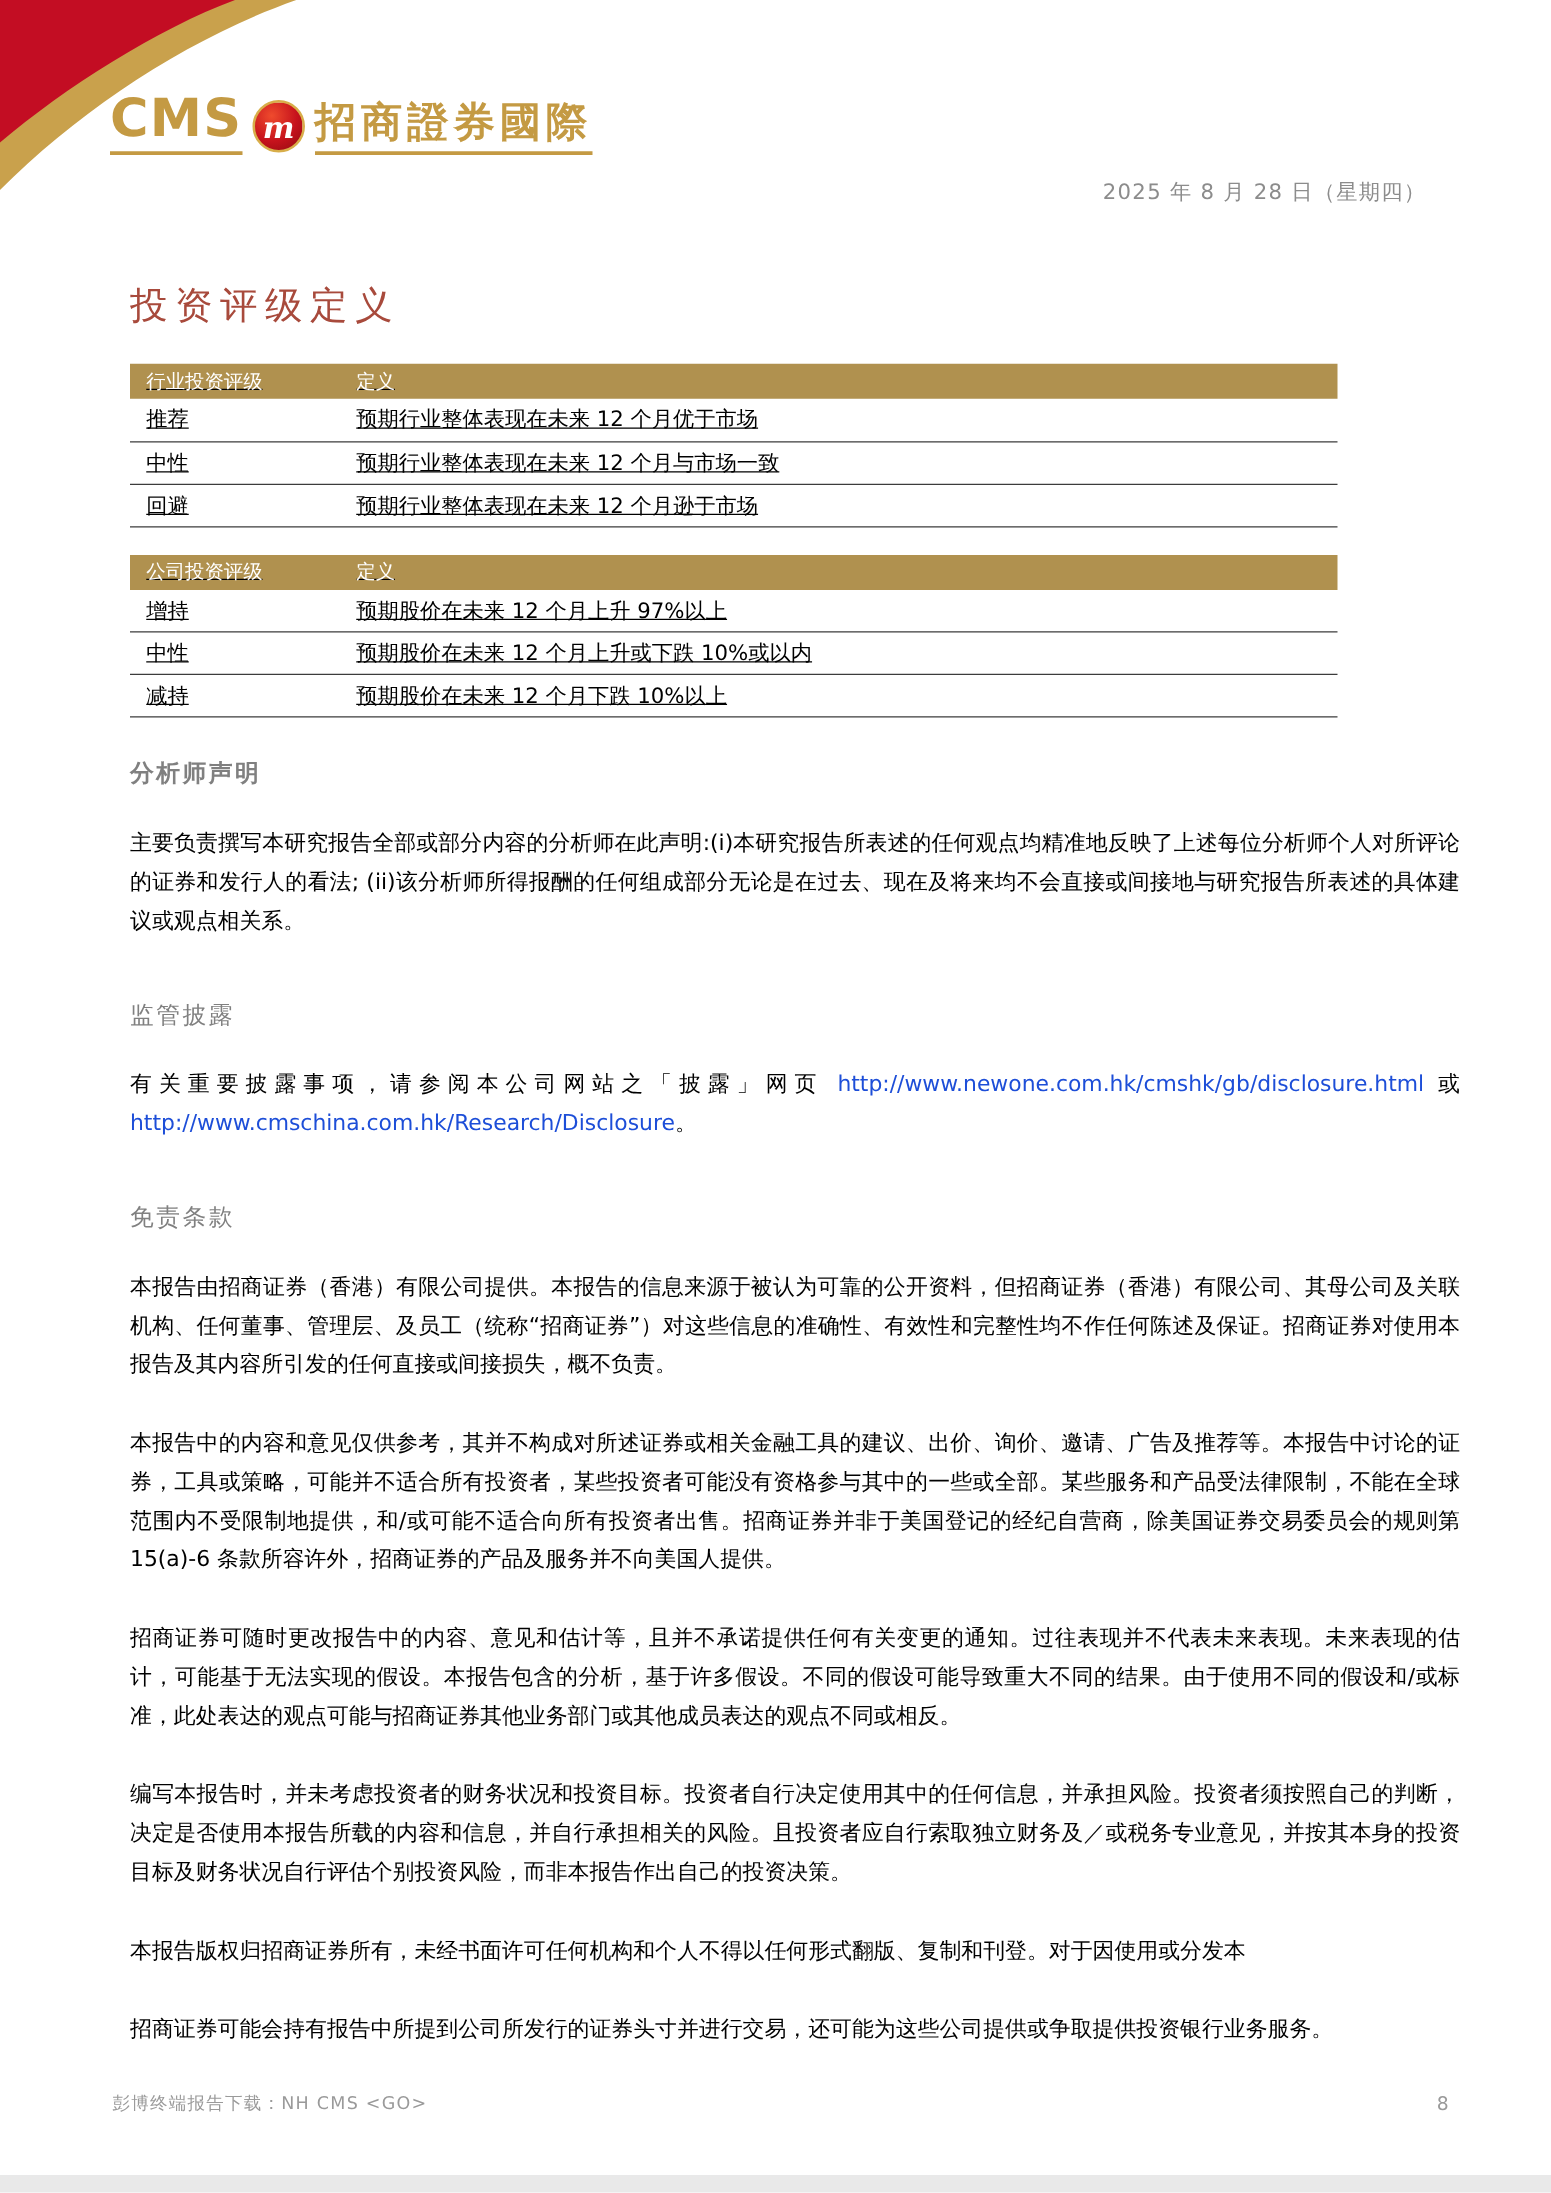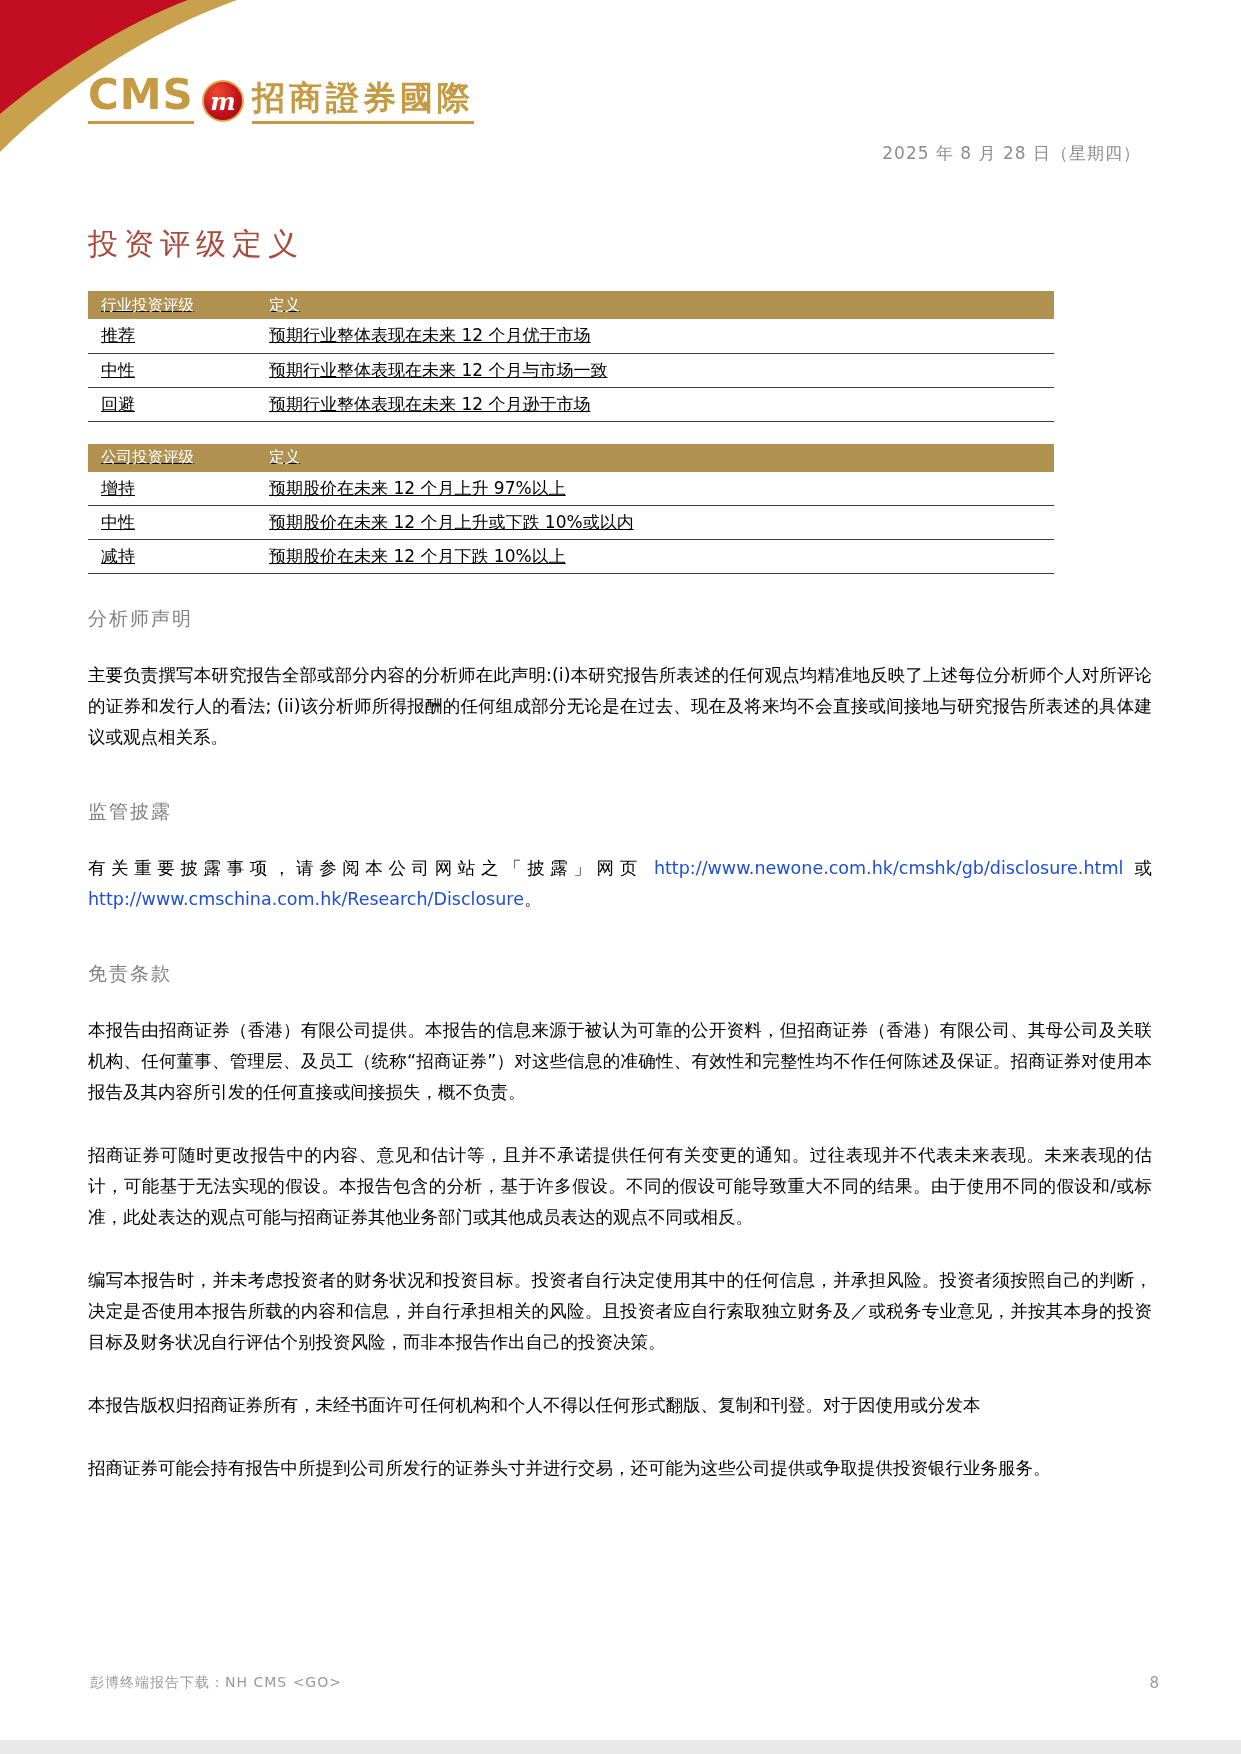--- a/index.html
+++ b/index.html
@@ -47,21 +47,21 @@
   }
   
   .doc-date {
     position:absolute; top:142px; right:100px;
     font-size:17px; letter-spacing:1px;
     color:var(--date_gray,#8c8c8c);
     margin-left:24px;
   }
   
   .content {
-    position:absolute; left:88px; top:224px; width:1064px;
+    position:absolute; left:104px; top:224px; width:1064px;
   }
   .page-title {
     color:var(--title_red,#a84a3c);
     font-size:30px; font-weight:500;
     letter-spacing:6px;
     margin-bottom:26px;
   }
   table.rating-table {
     width:966px; border-collapse:collapse;
     margin-bottom:22px;
@@ -79,21 +79,21 @@
     border-bottom:1.5px solid var(--row_border,#3c3c3c);
     height:34px; padding-left:13px;
     color:#000;
   }
   .section-heading {
     color:var(--heading_gray,#808080);
     font-size:19px; font-weight:500;
     letter-spacing:2px;
     margin:46px 0 28px;
   }
-  .section-heading.first { margin-top:32px; }
+  .section-heading.first { margin-top:32px;font-weight:bold; }
   .para {
     font-size:17.5px; line-height:31px;
     text-align:justify;
     margin-bottom:32px;
     color:#000;
   }
   .para:last-child { margin-bottom:0; }
   .url-link { color:#1d4ed8; text-decoration:none; cursor:pointer; }
   
   .footer-left {
@@ -184,20 +184,21 @@
     </table>
 
     <h2 class="section-heading first">分析师声明</h2>
     <p class="para">主要负责撰写本研究报告全部或部分内容的分析师在此声明:(i)本研究报告所表述的任何观点均精准地反映了上述每位分析师个人对所评论的证券和发行人的看法; (ii)该分析师所得报酬的任何组成部分无论是在过去、现在及将来均不会直接或间接地与研究报告所表述的具体建议或观点相关系。</p>
 
     <h2 class="section-heading">监管披露</h2>
     <p class="para"><span>有关重要披露事项，请参阅本公司网站之「披露」网页 </span><span class="url-link">http://www.newone.com.hk/cmshk/gb/disclosure.html</span><span> 或 </span><span class="url-link">http://www.cmschina.com.hk/Research/Disclosure</span><span>。</span></p>
 
     <h2 class="section-heading">免责条款</h2>
     <p class="para">本报告由招商证券（香港）有限公司提供。本报告的信息来源于被认为可靠的公开资料，但招商证券（香港）有限公司、其母公司及关联机构、任何董事、管理层、及员工（统称“招商证券”）对这些信息的准确性、有效性和完整性均不作任何陈述及保证。招商证券对使用本报告及其内容所引发的任何直接或间接损失，概不负责。</p>
+    <p class="para">本报告中的内容和意见仅供参考，其并不构成对所述证券或相关金融工具的建议、出价、询价、邀请、广告及推荐等。本报告中讨论的证券，工具或策略，可能并不适合所有投资者，某些投资者可能没有资格参与其中的一些或全部。某些服务和产品受法律限制，不能在全球范围内不受限制地提供，和/或可能不适合向所有投资者出售。招商证券并非于美国登记的经纪自营商，除美国证券交易委员会的规则第 15(a)-6 条款所容许外，招商证券的产品及服务并不向美国人提供。</p>
     <p class="para">招商证券可随时更改报告中的内容、意见和估计等，且并不承诺提供任何有关变更的通知。过往表现并不代表未来表现。未来表现的估计，可能基于无法实现的假设。本报告包含的分析，基于许多假设。不同的假设可能导致重大不同的结果。由于使用不同的假设和/或标准，此处表达的观点可能与招商证券其他业务部门或其他成员表达的观点不同或相反。</p>
     <p class="para">编写本报告时，并未考虑投资者的财务状况和投资目标。投资者自行决定使用其中的任何信息，并承担风险。投资者须按照自己的判断，决定是否使用本报告所载的内容和信息，并自行承担相关的风险。且投资者应自行索取独立财务及／或税务专业意见，并按其本身的投资目标及财务状况自行评估个别投资风险，而非本报告作出自己的投资决策。</p>
     <p class="para">本报告版权归招商证券所有，未经书面许可任何机构和个人不得以任何形式翻版、复制和刊登。对于因使用或分发本</p>
     <p class="para">招商证券可能会持有报告中所提到公司所发行的证券头寸并进行交易，还可能为这些公司提供或争取提供投资银行业务服务。</p>
 
   </div>
 
   <div class="footer-left">彭博终端报告下载：NH CMS &lt;GO&gt;</div>
   <div class="footer-page">8</div>
 

